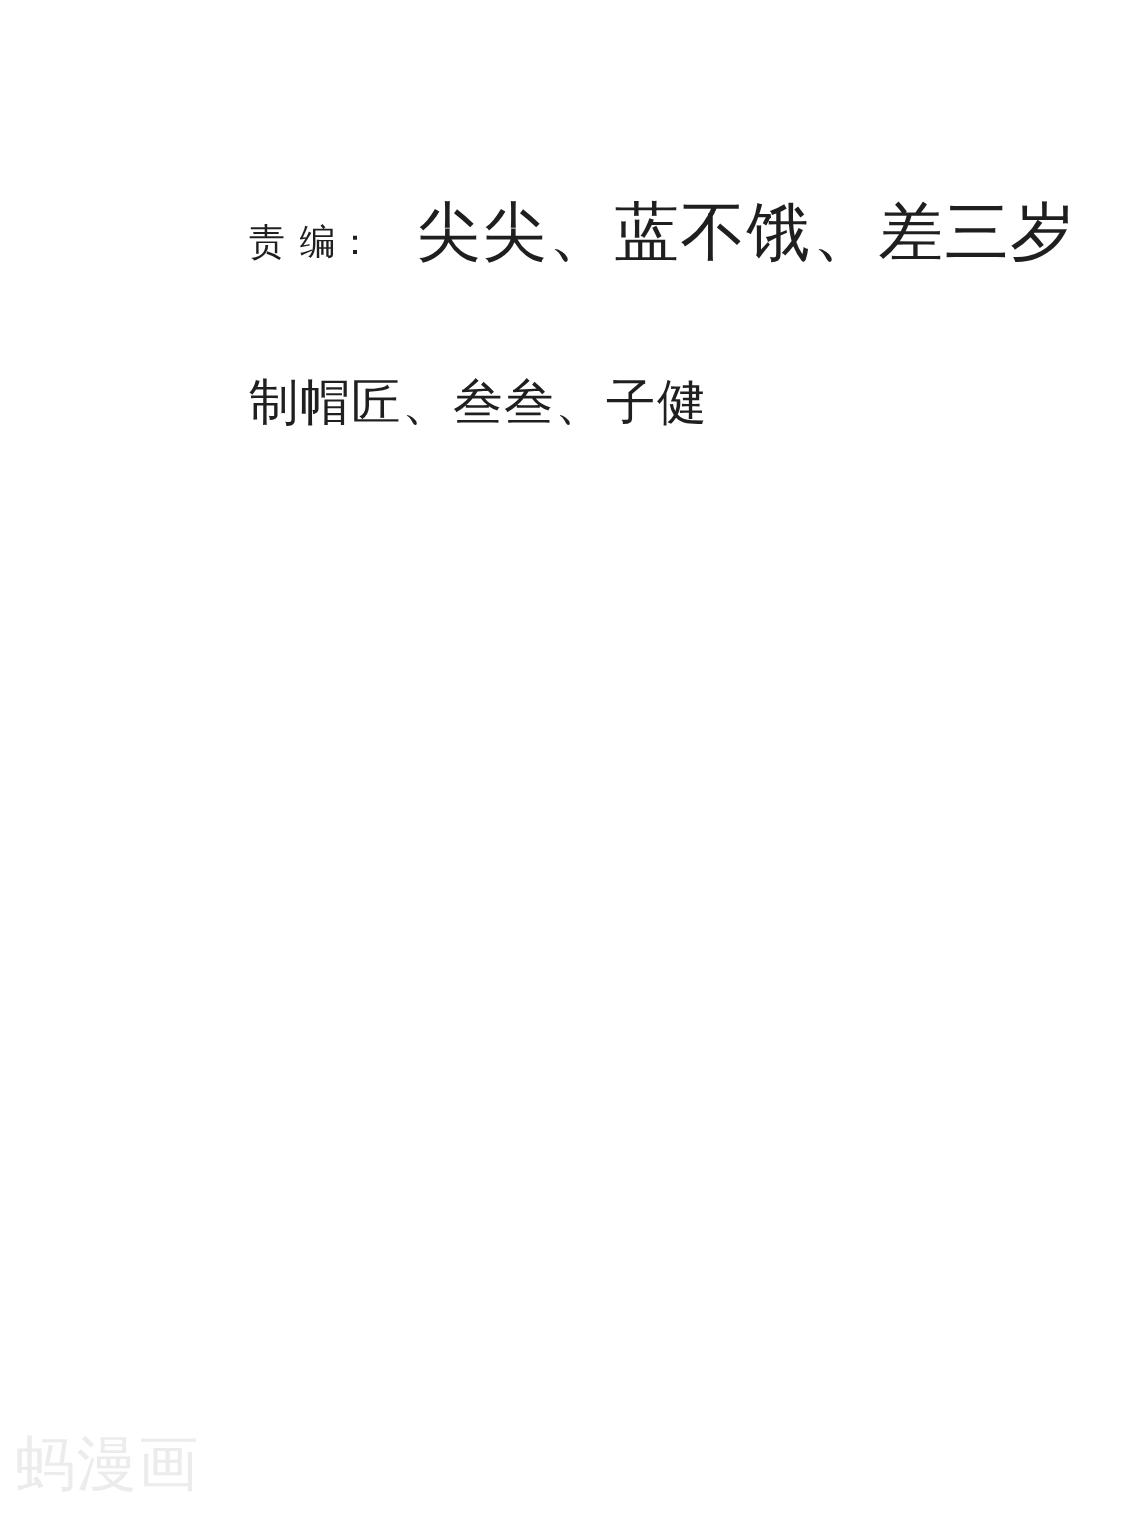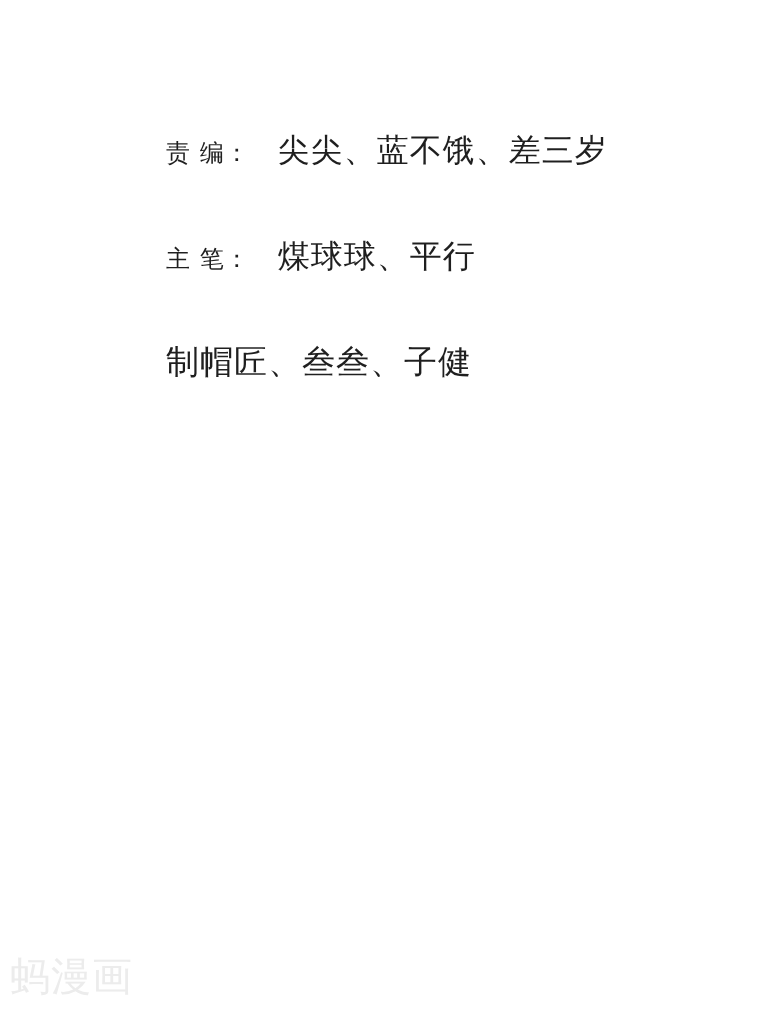--- a/index.html
+++ b/index.html
@@ -23,21 +23,21 @@
   .credit-row {
     line-height: 1;
     white-space: nowrap;
   }
   .credit-row .label {
     font-size: 24px;
     font-weight: 500;
     letter-spacing: 1px;
   }
   .credit-row .value {
-    font-size: 32px;
+    font-size: 43px;
     font-weight: 400;
     margin-left: 28px;
     letter-spacing: 1px;
   }
   .row-1 { margin-bottom: 74px; }
   .row-2 { margin-bottom: 70px; }
   .row-3 { margin-bottom: 73px; }
   .row-4 { margin-bottom: 29px; }
   .continuation {
     line-height: 1;
@@ -60,22 +60,19 @@
 </head>
 <body>
 
 <div class="credits">
 
   <div class="credit-row row-1">
     <span class="label">责 编：</span><span class="value">尖尖、蓝不饿、差三岁</span>
   </div>
 
 
-  <div class="credit-row row-3">
-    <span class="label">主 笔：</span><span class="value">煤球球、平行</span>
-  </div>
 
 
   <div class="continuation">制帽匠、叁叁、子健</div>
 
 </div>
 
 <div class="watermark">蚂漫画</div>
 
 </body></html>

